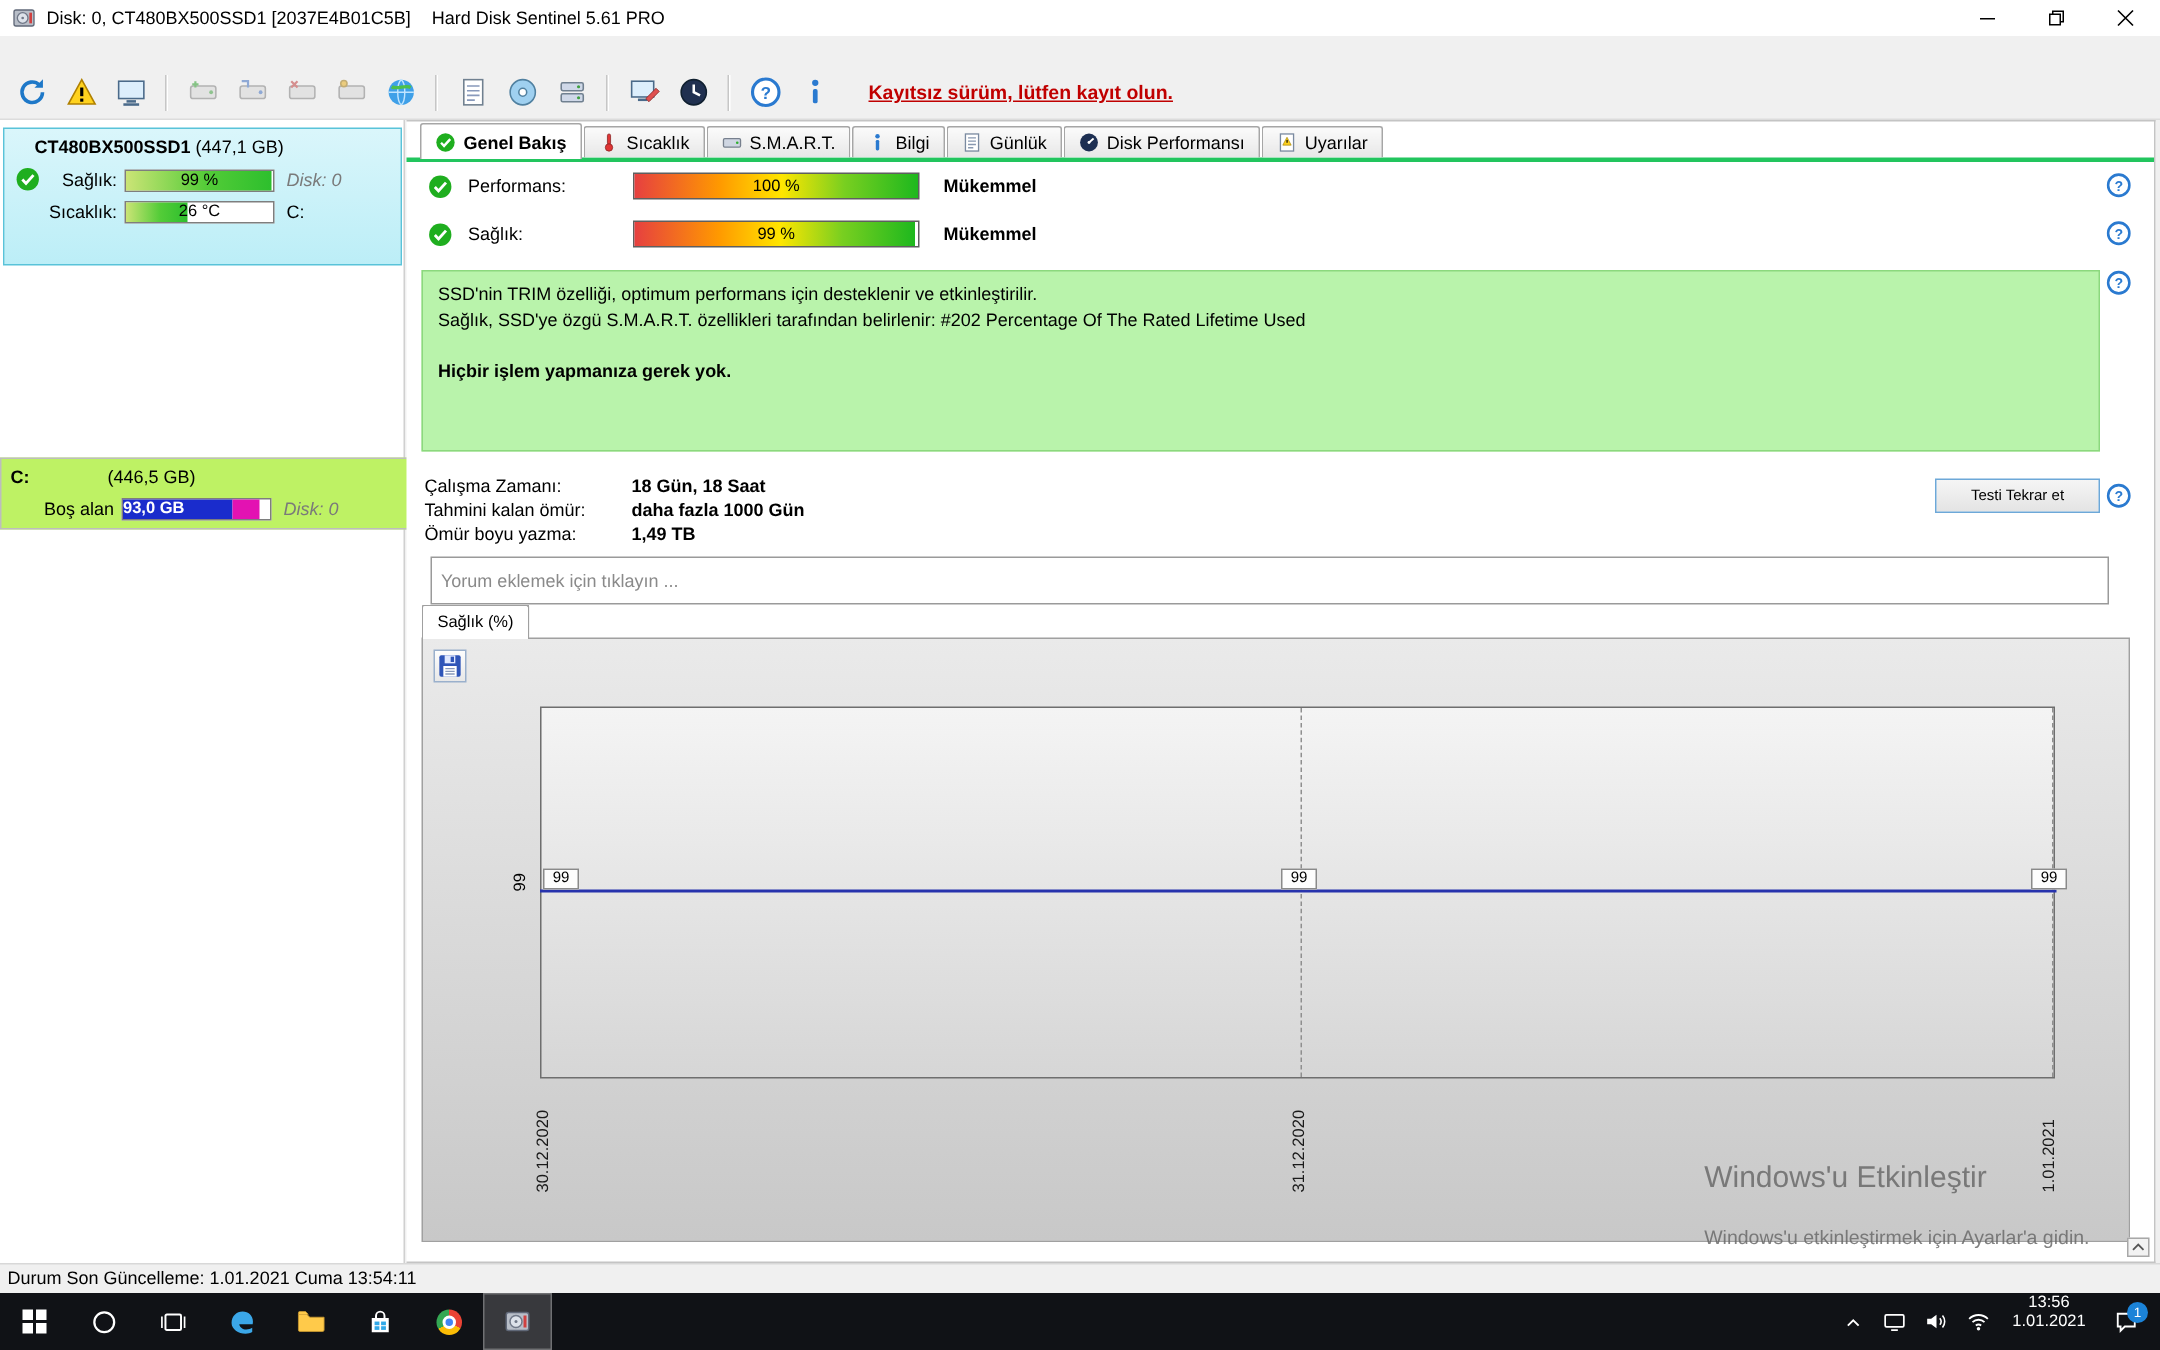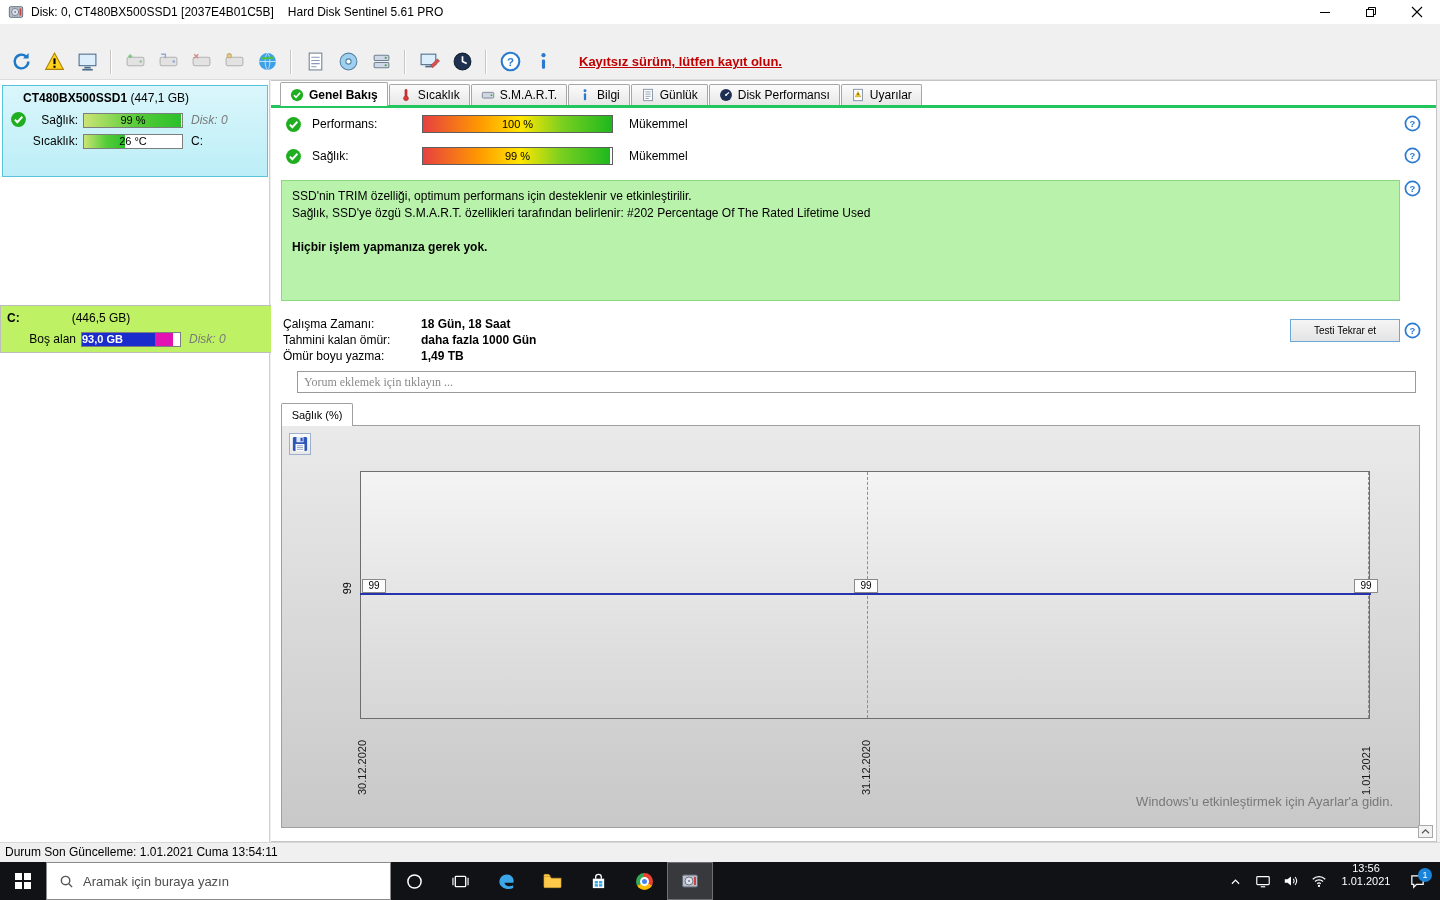--- a/index.html
+++ b/index.html
@@ -52,29 +52,29 @@
 #tabstrip{position:absolute;left:0;top:4px;width:100%;height:23px;border-bottom:3px solid #22c55e;display:flex;align-items:flex-end;padding-left:9px}
 .tab{height:21px;display:flex;align-items:center;gap:5px;padding:0 9px;border:1px solid #a6a6a6;border-bottom:none;background:linear-gradient(#fbfbfb,#e7e7e7);margin-right:1px;border-radius:2px 2px 0 0;white-space:nowrap}
 .tab svg{width:14px;height:14px}
 .tab.active{height:24px;background:#fff;margin-bottom:-1px;font-weight:bold}
 .orow{position:absolute;height:18px;display:flex;align-items:center}
 .oicon{width:17px;height:17px;margin-right:10px;flex:0 0 auto}
 .olab{width:110px}
 .bigmeter{position:relative;width:191px;height:18px;border:1px solid #5f5f5f;background:#fff;flex:0 0 auto}
 .bigfill{position:absolute;left:0;top:0;bottom:0;background:linear-gradient(90deg,#e64040,#ff9900 30%,#ffe600 52%,#79cf20 74%,#1eb81e)}
 .bigtext{position:absolute;left:0;top:0;width:100%;height:100%;text-align:center;font-size:11px;line-height:16px}
-.rating{margin-left:16px;font-weight:normal}
+.rating{margin-left:16px;font-weight:bold}
 .qicon{position:absolute;left:1133px;width:17px;height:17px}
 #statusbox{position:absolute;left:10px;top:99px;width:1119px;height:121px;background:#b9f3ab;border:1px solid #8cd87e;padding:7px 10px;line-height:17px}
 #statusbox .boldline{font-weight:bold;margin-top:17px}
 .statrow{position:absolute;left:12px;height:16px;display:flex}
 .statlab{width:138px}
 .statval{font-weight:bold}
 #retest{position:absolute;left:1019px;top:238px;width:110px;height:23px;background:linear-gradient(#f5f5f5,#e4e4e4);border:1px solid #6da8d8;font-size:10px;font-family:inherit}
-#comment{position:absolute;left:26px;top:290px;width:1119px;height:22px;border:1px solid #9a9a9a;padding:0 6px;font-family:Liberation Serif, serif;font-size:12px;color:#333}
+#comment{position:absolute;left:16px;top:290px;width:1119px;height:32px;border:1px solid #9a9a9a;padding:0 6px;font-family:Liberation Sans, sans-serif;font-size:12px;color:#333}
 #comment::placeholder{color:#8a8a8a}
 #collapsebtn{position:absolute;right:3px;bottom:3px;width:15px;height:13px;border:1px solid #a8a8a8;background:#f2f2f2;display:flex;align-items:center;justify-content:center}
 
 
 #charttab{position:absolute;left:10px;top:322px;width:72px;height:23px;background:#fff;border:1px solid #a0a0a0;border-bottom:none;z-index:2;text-align:center;line-height:22px;font-size:11px;border-radius:2px 2px 0 0}
 #chart{position:absolute;left:10px;top:344px;width:1139px;height:403px;background:linear-gradient(180deg,#eaeaea,#c8c8c8);border:1px solid #a0a0a0}
 #savebtn{position:absolute;left:7px;top:7px;width:22px;height:22px;background:linear-gradient(#fdfdfd,#e8e8e8);border:1px solid #9ab0cc;display:flex;align-items:center;justify-content:center}
 #plot{position:absolute;left:78px;top:45px;width:1010px;height:248px;border:1px solid #6e6e6e;background:linear-gradient(180deg,#f4f4f4,#d6d6d6)}
 .vgrid{position:absolute;top:0;bottom:0;width:0;border-left:1px dashed #8f8f8f}
 #hline{position:absolute;left:78px;top:167px;width:1011px;height:2px;background:#2733ad}
@@ -438,20 +438,21 @@
       </div>
       <div id="hline"></div>
       <div class="vbox" style="left:80px">99</div>
       <div class="vbox" style="left:572px">99</div>
       <div class="vbox" style="left:1072px">99</div>
       <div id="ylab">99</div>
       <div class="xdate" style="left:74px">30.12.2020</div>
       <div class="xdate" style="left:578px">31.12.2020</div>
       <div class="xdate" style="left:1078px">1.01.2021</div>
       <div id="watermark">
+        <div class="w1">Windows'u Etkinleştir</div>
         <div class="w2">Windows'u etkinleştirmek için Ayarlar'a gidin.</div>
       </div>
     </div>
     <div id="collapsebtn">
         <svg width="9" height="7" viewBox="0 0 10 8">
           <path d="M1 6l4-4 4 4" fill="none" stroke="#555" stroke-width="1.4"></path>
         </svg>
       </div>
   </div>
 
@@ -459,27 +460,20 @@
 
   <div id="taskbar">
     <div class="tkbtn">
         <span class="winlogo">
           <span></span>
           <span></span>
           <span></span>
           <span></span>
         </span>
       </div>
-    <div id="search">
-      <svg width="15" height="15" viewBox="0 0 16 16">
-          <circle cx="7" cy="7" r="4.5" fill="none" stroke="#555" stroke-width="1.5"></circle>
-          <path d="M10.5 10.5 14 14" stroke="#555" stroke-width="1.5"></path>
-        </svg>
-      <input readonly="" placeholder="Aramak için buraya yazın" style="">
-    </div>
     <div class="tkapp">
         <svg width="17" height="17" viewBox="0 0 18 18">
           <circle cx="9" cy="9" r="7" fill="none" stroke="#fff" stroke-width="1.6"></circle>
         </svg>
       </div>
     <div class="tkapp">
         <svg width="17" height="17" viewBox="0 0 18 18">
           <rect x="3.5" y="3.5" width="11" height="11" rx="1" fill="none" stroke="#fff" stroke-width="1.4"></rect>
           <path d="M1 5v8M17 5v8" stroke="#fff" stroke-width="1.2"></path>
         </svg>

